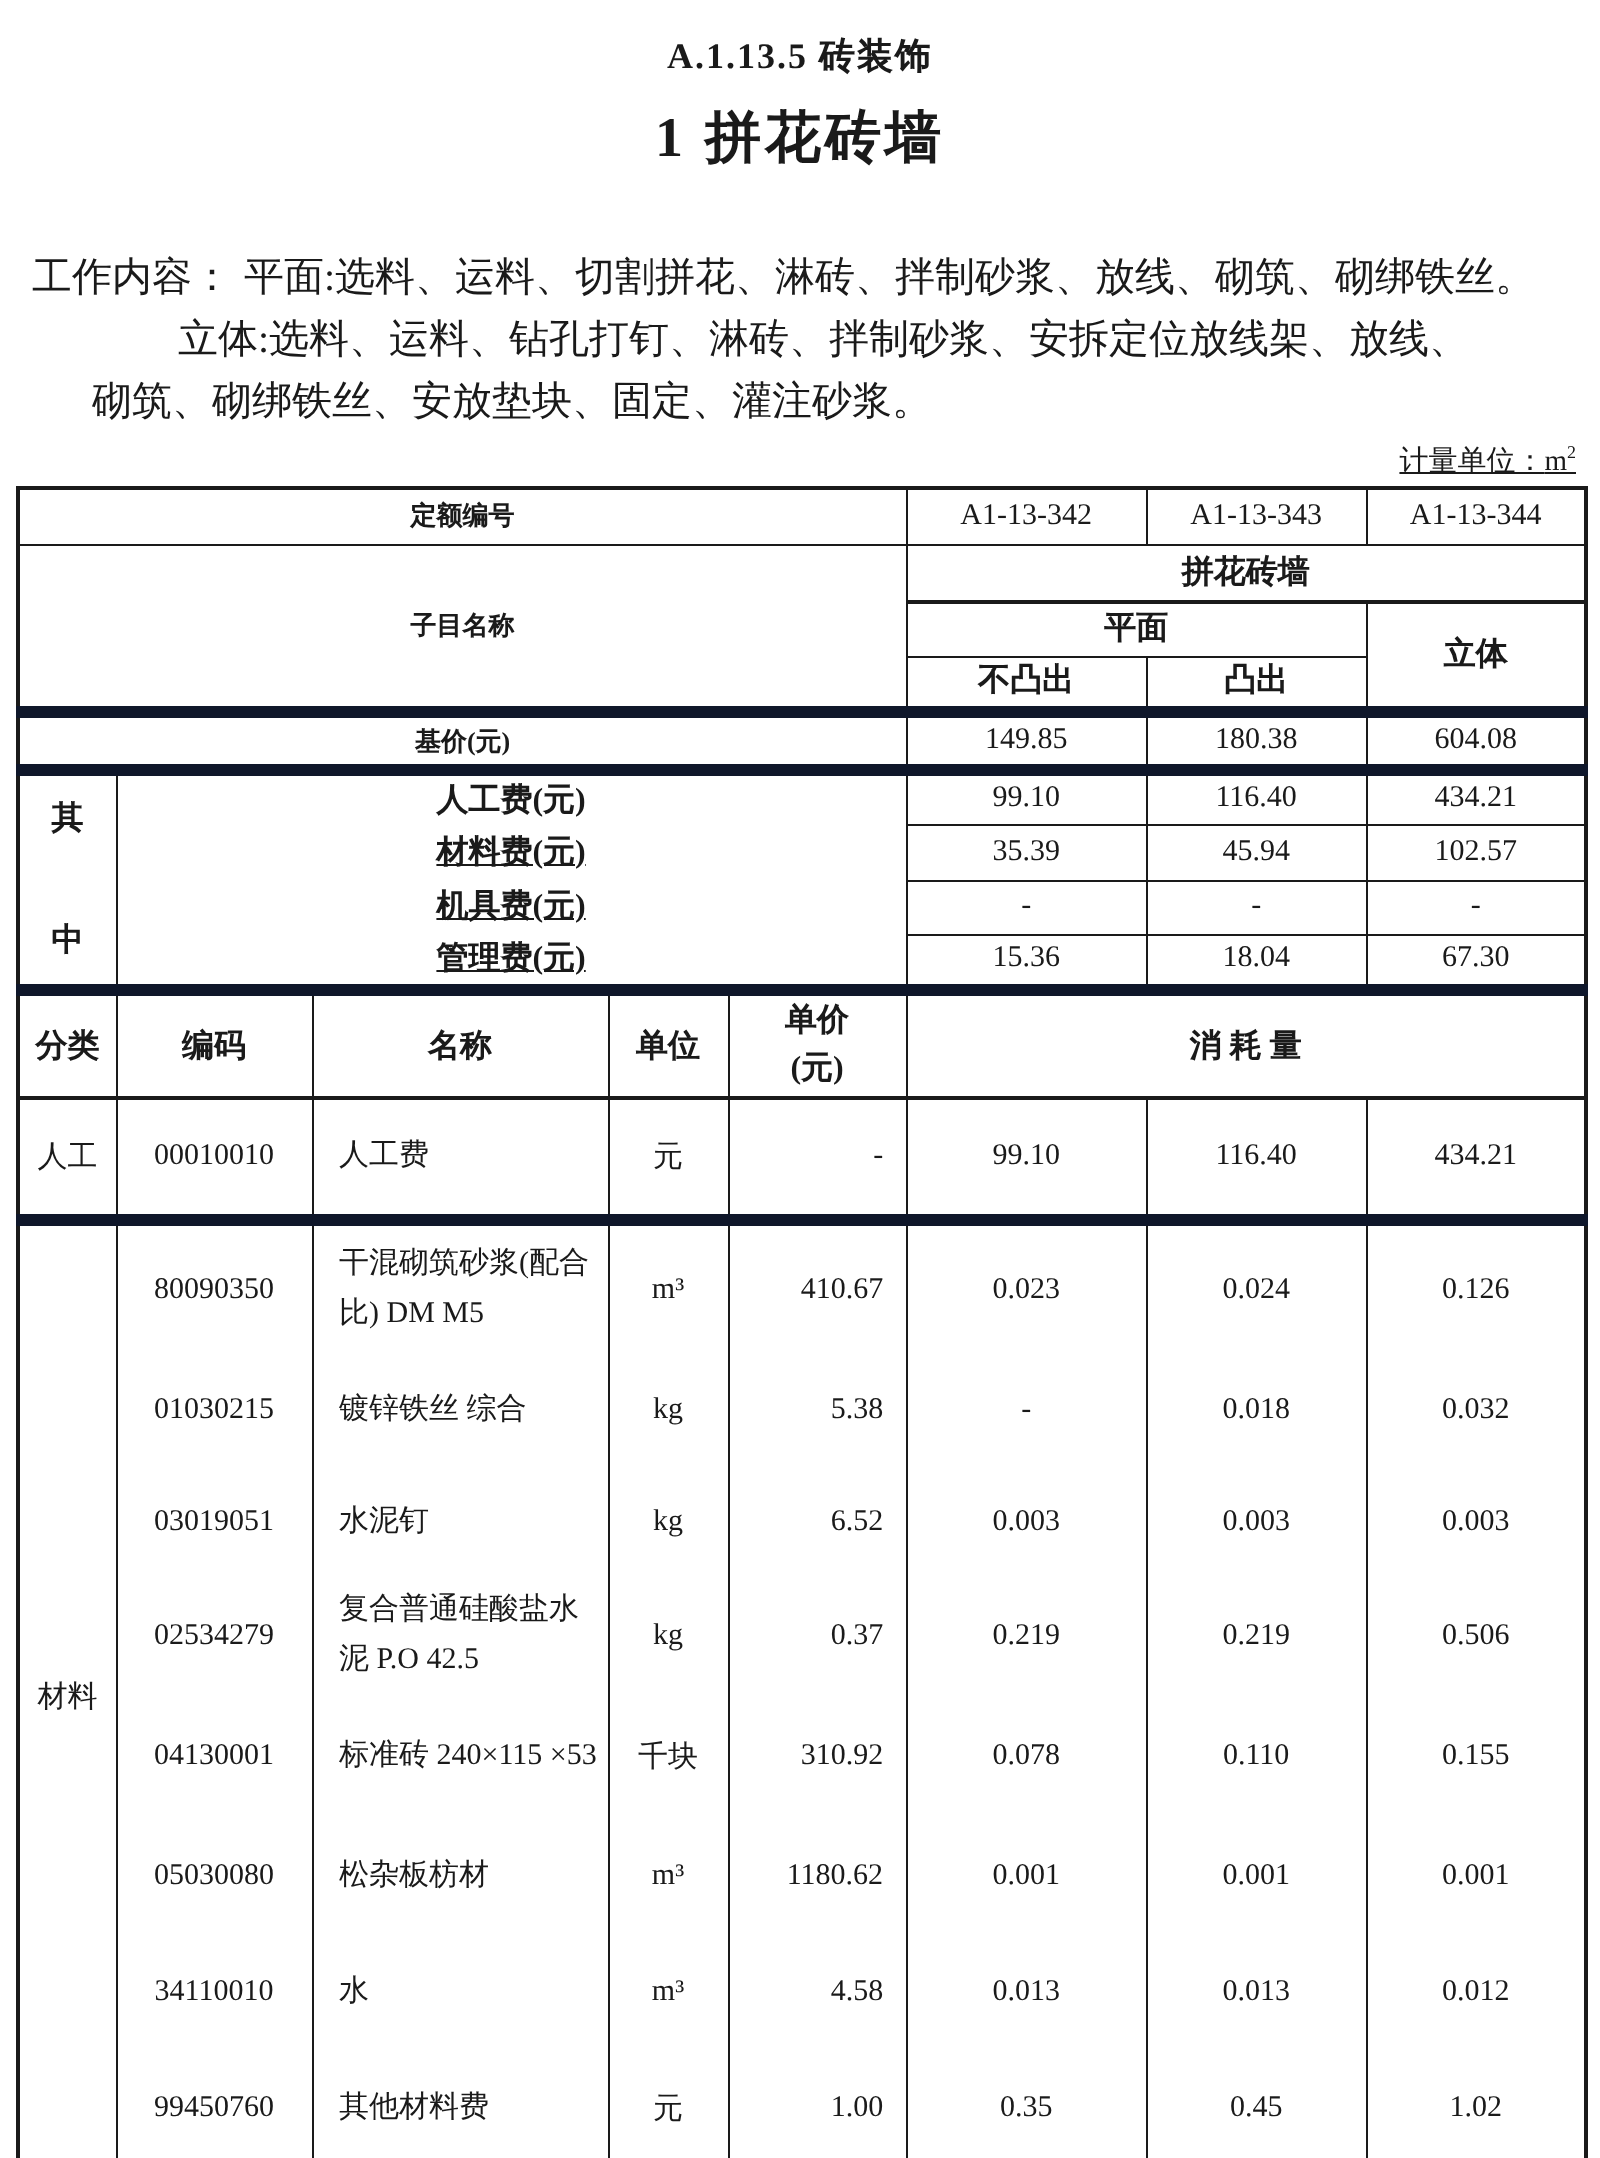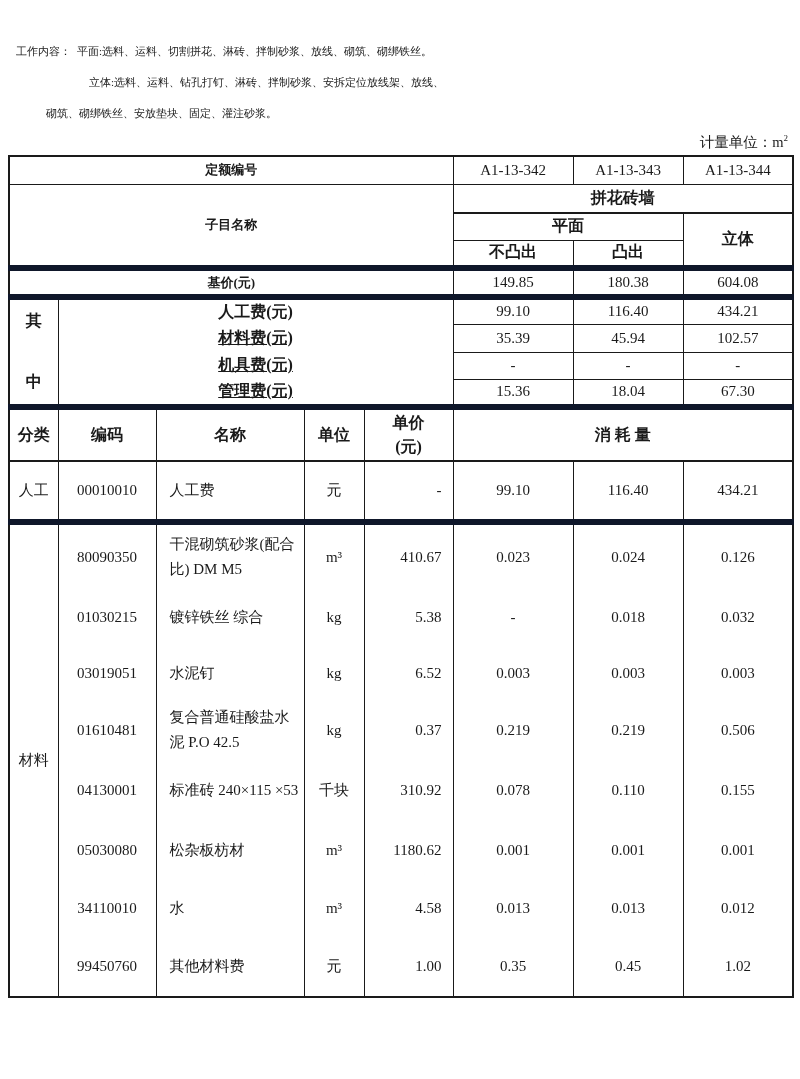--- a/index.html
+++ b/index.html
@@ -20,33 +20,34 @@
   }
   .title{
     margin:10px 0 0 0;
     text-align:center;
     font-size:28px;
     font-weight:bold;
     letter-spacing:2px;
   }
   .work{
     margin-top:36px;
-    font-size:11px;
+    font-size:20px;
     line-height:31px;
   }
   .wline.l1{padding-left:16px;}
   .wline.l2{padding-left:89px;}
   .wline.l3{padding-left:46px;}
   .wlabel{margin-right:6px;}
   .unit-note{
     text-align:right;
     padding-right:12px;
     font-size:14.5px;
     margin-top:4px;
     margin-bottom:3px;
+    text-decoration:underline;
   }
   .unit-note sup{font-size:9px;}
 
   table.quota{
     border-collapse:collapse;
     table-layout:fixed;
     width:784px;
     margin-left:8px;
     border:2px solid #1a1a1a;
   }
@@ -73,20 +74,22 @@
     align-items:center;height:82px;padding:5px 0;
   }
   .twoline{line-height:24px;}
   sup{font-size:9px;}
 </style>
 </head>
 <body>
 
 <div class="page">
 
+  <div class="sec-code">A.1.13.5 砖装饰</div>
+  <div class="title">1 拼花砖墙</div>
 
   <div class="work">
     <div class="wline l1">
       <span class="wlabel">工作内容：</span><span>平面:选料、运料、切割拼花、淋砖、拌制砂浆、放线、砌筑、砌绑铁丝。</span>
     </div>
     <div class="wline l2">立体:选料、运料、钻孔打钉、淋砖、拌制砂浆、安拆定位放线架、放线、</div>
     <div class="wline l3">砌筑、砌绑铁丝、安放垫块、固定、灌注砂浆。</div>
   </div>
 
   <div class="unit-note">
@@ -209,21 +212,21 @@
     <tr style="height:56px">
       <td class="mtd">03019051</td>
       <td class="lt mtd">水泥钉</td>
       <td class="mtd">kg</td>
       <td class="rt mtd">6.52</td>
       <td class="mtd">0.003</td>
       <td class="mtd">0.003</td>
       <td class="mtd">0.003</td>
     </tr>
     <tr style="height:58px">
-      <td class="mtd">01610481</td>
+      <td class="mtd">02534279</td>
       <td class="lt mtd">复合普通硅酸盐水泥 P.O 42.5</td>
       <td class="mtd">kg</td>
       <td class="rt mtd">0.37</td>
       <td class="mtd">0.219</td>
       <td class="mtd">0.219</td>
       <td class="mtd">0.506</td>
     </tr>
     <tr style="height:62px">
       <td class="mtd">04130001</td>
       <td class="lt mtd">标准砖 240×115 ×53</td>

